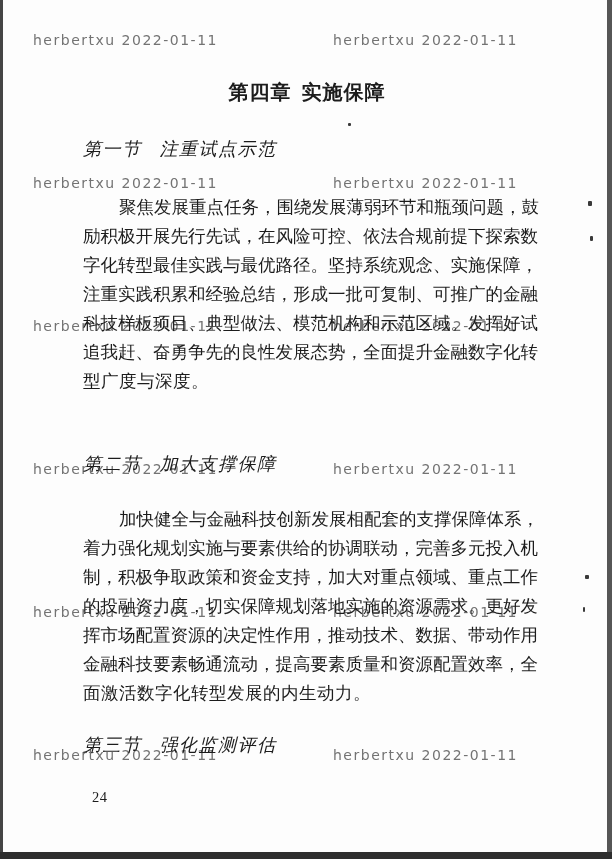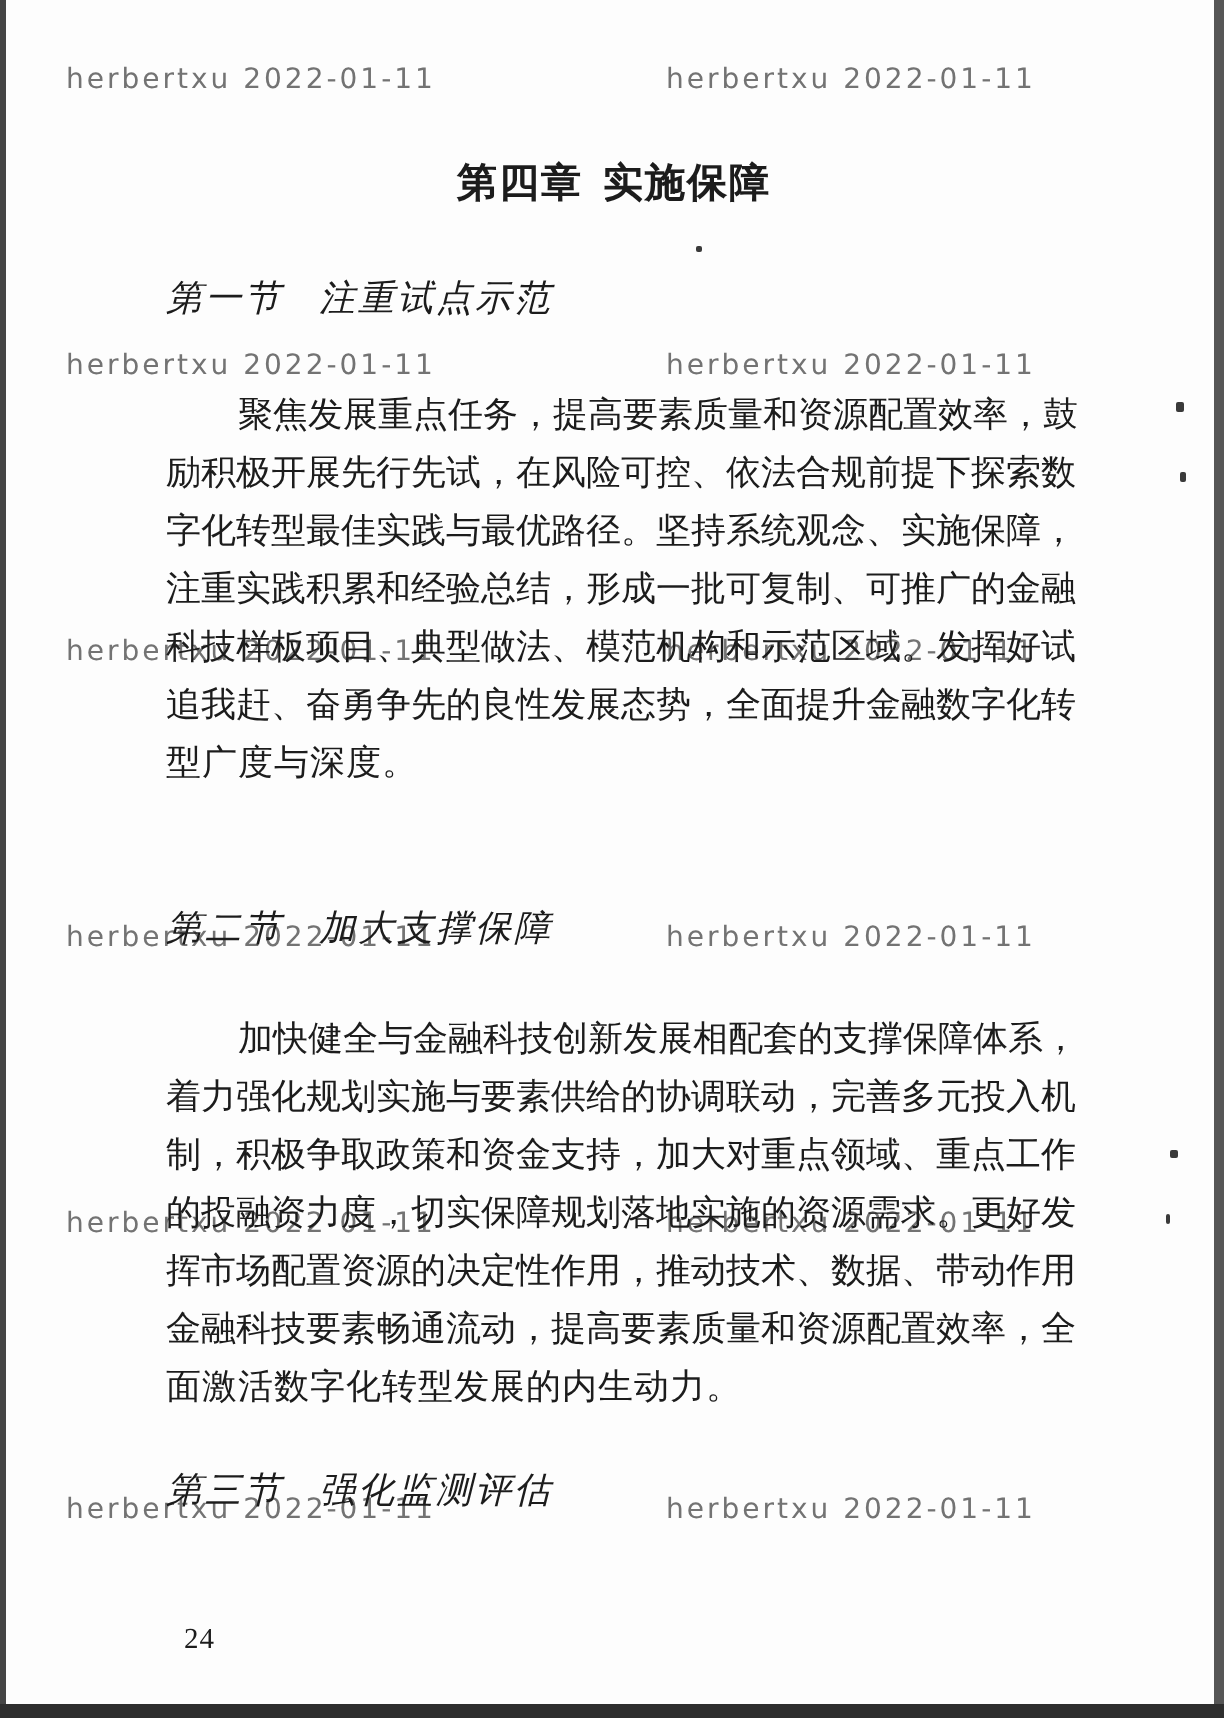--- a/index.html
+++ b/index.html
@@ -54,21 +54,21 @@
   .body-line{
     height:29px;line-height:29px;
     text-align:justify;
     text-align-last:justify;
     white-space:nowrap;
   }
   .body-line.last{text-align-last:left;letter-spacing:0.5px;}
   .body-line.indent{text-indent:36px;}
   .page-number{
     position:absolute;left:92px;top:789px;
-    font-size:14.5px;letter-spacing:0.5px;margin-top:23px;
+    font-size:14.5px;letter-spacing:0.5px;
   }
   .speck{position:absolute;background:#3a3a3a;border-radius:1px;}
 </style>
 </head>
 <body>
 
 <div class="page">
 
   <div class="watermark-layer">
       <div class="watermark" style="left: 33px; top: 32px;">herbertxu 2022-01-11</div>
@@ -83,21 +83,21 @@
       <div class="watermark" style="left: 333px; top: 604px;">herbertxu 2022-01-11</div>
       <div class="watermark" style="left: 33px; top: 747px;">herbertxu 2022-01-11</div>
       <div class="watermark" style="left: 333px; top: 747px;">herbertxu 2022-01-11</div>
     </div>
 
   <h1 class="chapter"><span>第四章</span><span class="gap"></span><span>实施保障</span></h1>
 
   <h2 class="section-heading" style="top:135px"><span>第一节</span><span class="gap"></span><span>注重试点示范</span></h2>
 
   <div class="para" style="top:193px">
-      <div class="body-line indent">聚焦发展重点任务，提高要素质量和资源配置效率，鼓</div>
+      <div class="body-line indent">聚焦发展重点任务，围绕发展薄弱环节和瓶颈问题，鼓</div>
       <div class="body-line">励积极开展先行先试，在风险可控、依法合规前提下探索数</div>
       <div class="body-line">字化转型最佳实践与最优路径。坚持系统观念、实施保障，</div>
       <div class="body-line">注重实践积累和经验总结，形成一批可复制、可推广的金融</div>
       <div class="body-line">科技样板项目、典型做法、模范机构和示范区域。发挥好试</div>
       <div class="body-line">追我赶、奋勇争先的良性发展态势，全面提升金融数字化转</div>
       <div class="body-line last">型广度与深度。</div>
     </div>
 
   <h2 class="section-heading" style="top:450px"><span>第二节</span><span class="gap"></span><span>加大支撑保障</span></h2>
 

